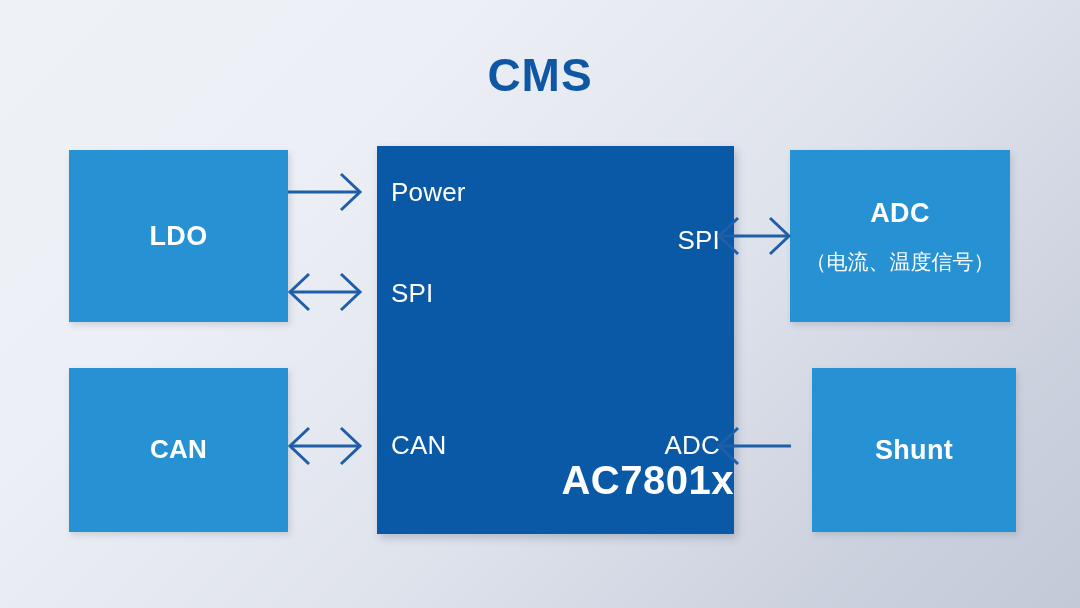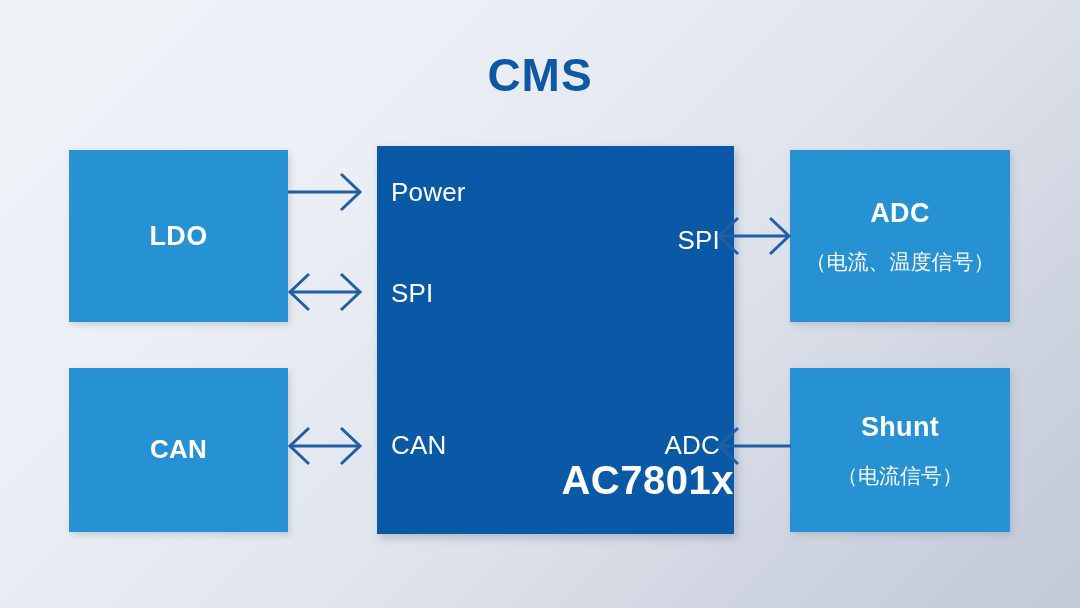--- a/index.html
+++ b/index.html
@@ -65,21 +65,21 @@
     font-weight: normal;
     line-height: 1.3;
     margin-top: 19px;
     letter-spacing: 0px;
   }
 
   
   #node-ldo        { left: 69px;  top: 150px; width: 219px; height: 172px; }
   #node-can-xcvr   { left: 69px;  top: 368px; width: 219px; height: 164px; }
   #node-adc        { left: 790px; top: 150px; width: 220px; height: 172px; }
-  #node-shunt      { left: 790px; top: 368px; width: 220px; height: 164px; }
+  #node-shunt      { left: 812px; top: 368px; width: 204px; height: 164px; }
 
   
   #node-mcu {
     position: absolute;
     left: 361px;
     top: 146px;
     width: 357px;
     height: 388px;
     background: #0a59a6;
     box-shadow: 3px 4px 8px rgba(70, 85, 110, 0.28);
@@ -140,21 +140,20 @@
     <div class="node-title two-line">CAN</div>
   </div>
 
   <div class="node side-node" id="node-adc">
     <div class="node-title">ADC</div>
     <div class="node-sub">（电流、温度信号）</div>
   </div>
 
   <div class="node side-node" id="node-shunt">
     <div class="node-title">Shunt</div>
-    <div class="node-sub">（电流信号）</div>
   </div>
 
   <div id="node-mcu">
     <div class="pin left" id="pin-power">Power</div>
     <div class="pin left" id="pin-spi-l">SPI</div>
     <div class="pin left" id="pin-can">CAN</div>
     <div class="pin right" id="pin-spi-r">SPI</div>
     <div class="pin right" id="pin-adc-r">ADC</div>
     <div id="mcu-name">AC7801x</div>
   </div>

